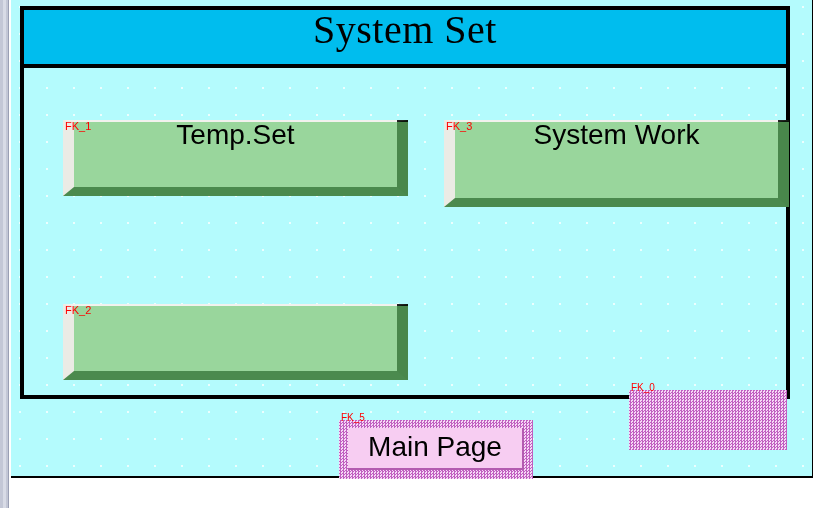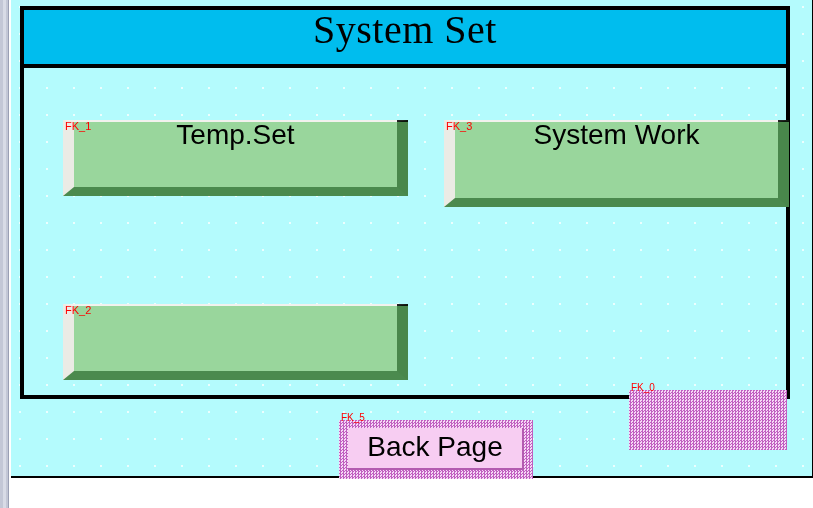--- a/index.html
+++ b/index.html
@@ -241,21 +241,21 @@
       <div class="fk-btn" id="btn-counter-set">
         <span class="fk-tag">FK_2</span>
       </div>
 
 
     </div>
 
     <div class="pk-btn" id="btn-main-page">
       <span class="pk-tag">FK_5</span>
       <span class="pk-face">
-        <span class="pk-label">Back Page</span>
+        <span class="pk-label">Main Page</span>
       </span>
     </div>
 
     <div class="pk-btn" id="btn-back">
       <span class="pk-tag">FK_0</span>
     </div>
 
   </div>
 
   <div class="below-area"></div>

